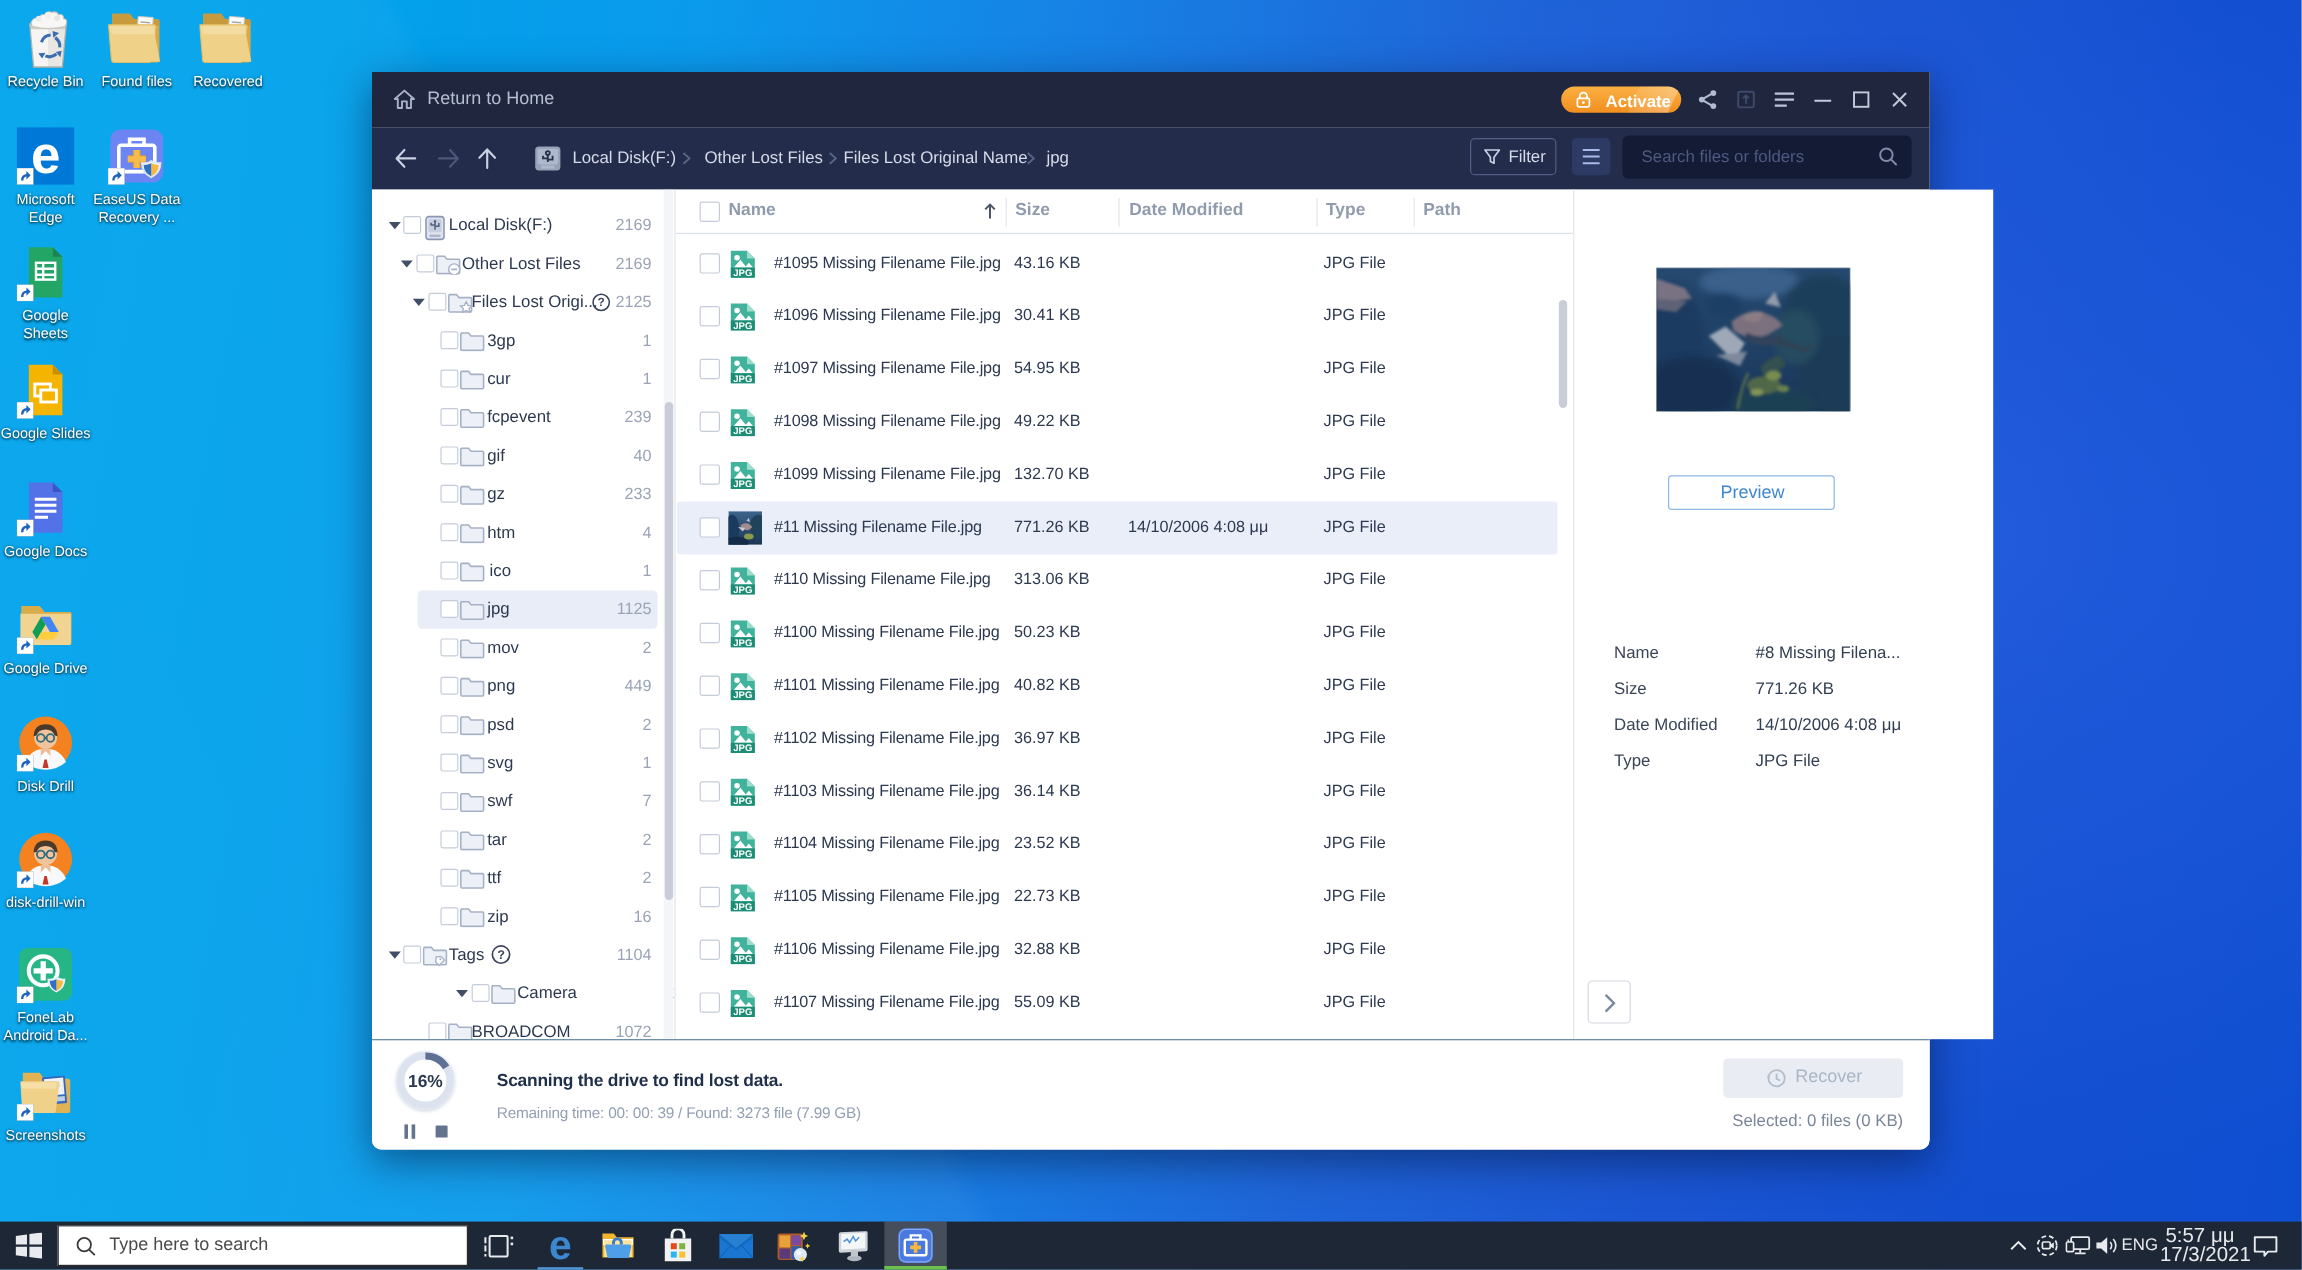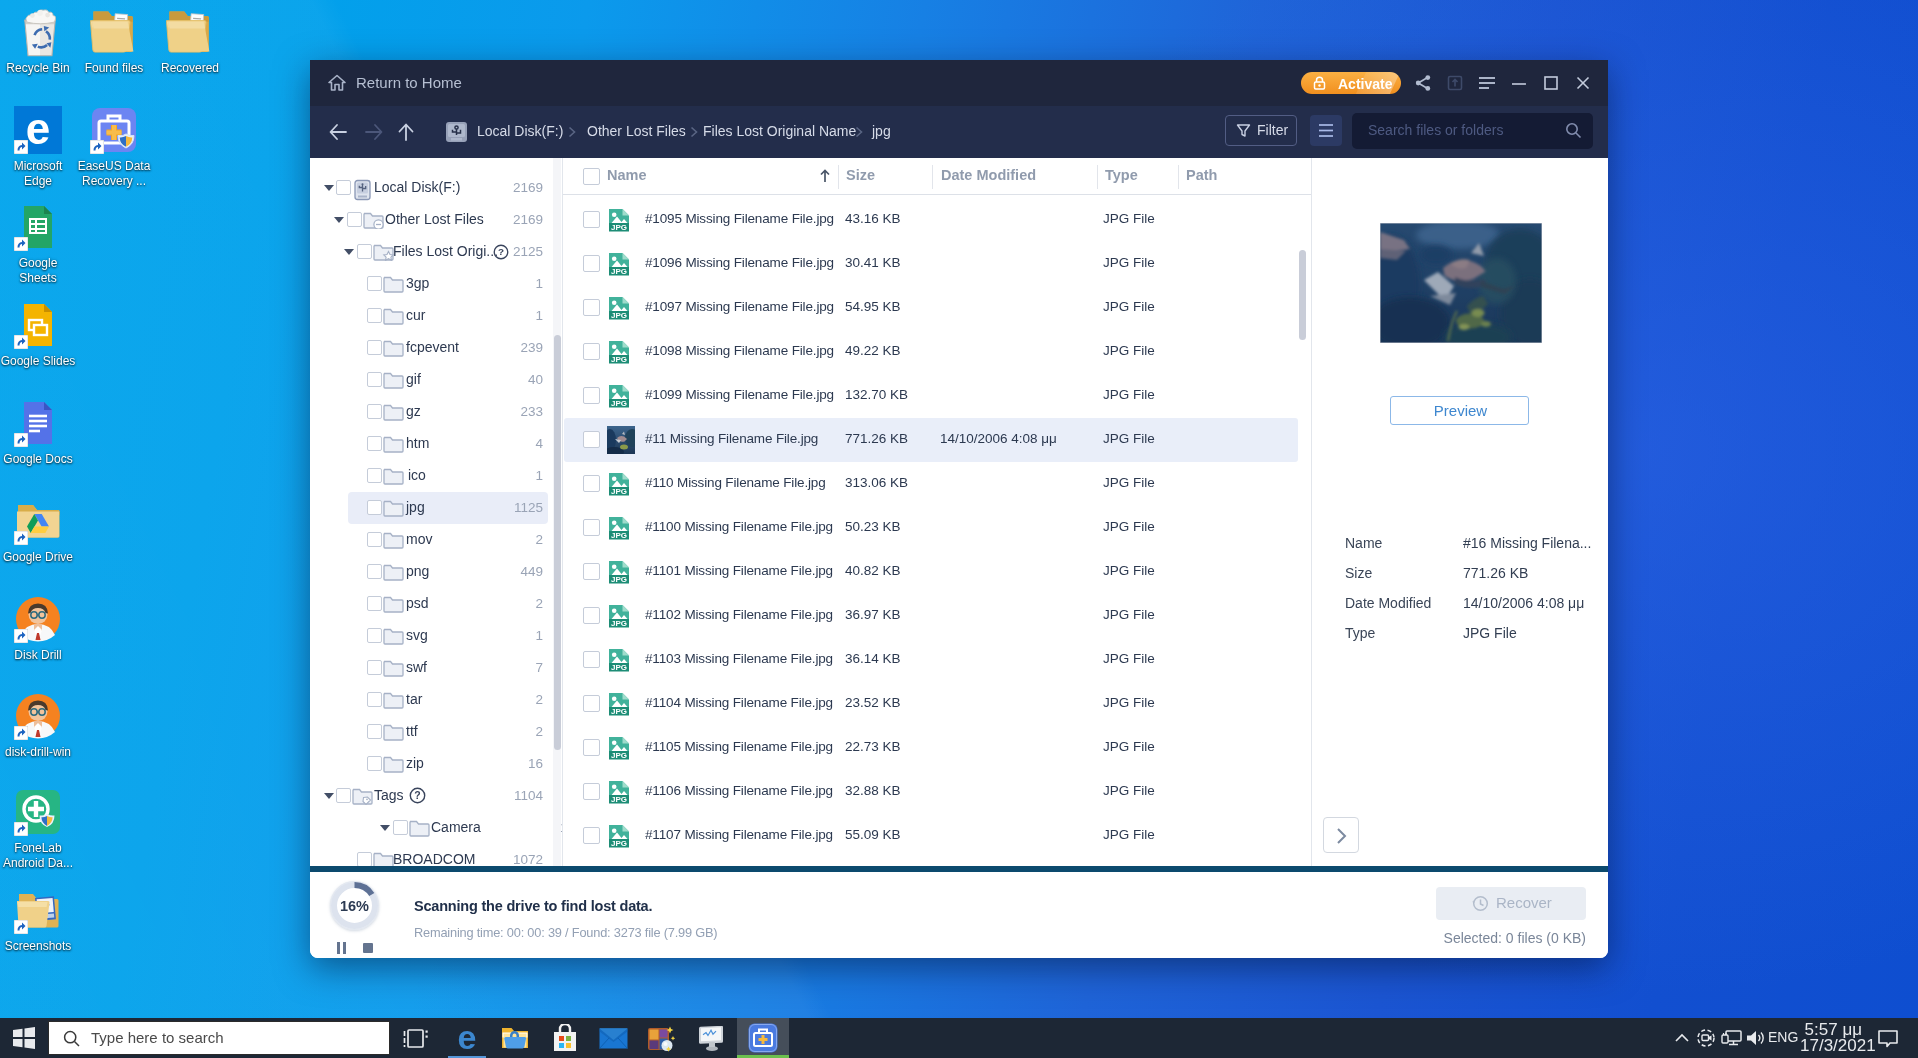--- a/index.html
+++ b/index.html
@@ -15,22 +15,22 @@
   }
   .dlabel { position:absolute; width:100px; text-align:center; color:#fff; font-size:12px; line-height:15px;
     text-shadow: 0 1px 2px rgba(0,0,0,.8), 0 0 3px rgba(0,0,0,.35); }
   
   #win { position:absolute; left:310px; top:60px; width:1298px; height:898px;
     border-radius:0 0 8px 8px; box-shadow:0 10px 34px rgba(0,15,50,.5); background:#fff; }
   #titlebar { position:absolute; left:0; top:0; width:1298px; height:46px; background:#1f263d; }
   #toolbar  { position:absolute; left:0; top:46px; width:1298px; height:52px; background:#232d4b; }
   #treepanel{ position:absolute; left:0; top:98px; width:252px; height:708px; background:#fff; overflow:hidden; }
   #filelist { position:absolute; left:252px; top:98px; width:749px; height:708px; background:#fff; border-left:1px solid #e2e6ec; overflow:hidden;}
-  #rightpanel{ position:absolute; left:1001px; top:98px; width:297px; height:708px; background:#fff; border-left:1px solid #e2e6ec; }
-  #bottombar{ position:absolute; left:0; top:806px; width:1298px; height:92px; background:#fff; border-top:6px solid #0c4a6e; border-radius:0 0 8px 8px; }
+  #rightpanel{ position:absolute; left:1001px; top:98px; width:350px; height:708px; background:#fff; border-left:1px solid #e2e6ec; }
+  #bottombar{ position:absolute; left:0; top:806px; width:1298px; height:92px; background:#fff; border-top:1px solid #0c4a6e; border-radius:0 0 8px 8px; }
   .trow { position:absolute; height:32px; width:252px; }
   .trow .cb { position:absolute; top:8px; width:15px; height:15px; border:1px solid #c5ccd9; border-radius:2px; background:#fff; }
   .trow .lbl { position:absolute; top:7px; font-size:14px; color:#2d3950; white-space:nowrap; }
   .trow .cnt { position:absolute; top:8px; right:19px; font-size:13.5px; color:#9aa4b6; }
   .tarr { position:absolute; top:13px; width:0; height:0; border-left:5px solid transparent; border-right:5px solid transparent; border-top:6px solid #424e66; }
   .frow { position:absolute; left:0; width:749px; height:44px; }
   .frow .cb { position:absolute; left:20px; top:13px; width:17px; height:17px; border:1px solid #c5ccd9; border-radius:2px; background:#fff; }
   .frow .nm { position:absolute; left:82px; top:13px; font-size:13.5px; letter-spacing:-0.15px; color:#2c3950; white-space:nowrap; }
   .frow .sz { position:absolute; left:282px; top:13px; font-size:13.5px; color:#2c3950; }
   .frow .dt { position:absolute; left:377px; top:13px; font-size:13.5px; color:#2c3950; }
@@ -877,21 +877,21 @@
 <path d="M0 9 L24 17 L30 26 L0 30 Z" fill="#a08a91"></path>
 <path d="M0 26 L26 28 L17 37 L0 35 Z" fill="#7c7280"></path>
 </g>
 <rect width="162" height="120" fill="#1b3a62" opacity="0.22"></rect>
 <rect width="162" height="120" fill="none" stroke="#b9bdc6" stroke-width="1"></rect>
 </svg></div>
 <div class="abs" style="left:78px;top:238px;width:139px;height:29px;border:1px solid #8cb8e8;border-radius:3px;">
   <div class="abs" style="left:0;top:5px;width:139px;text-align:center;font-size:15px;color:#3e87cf;">Preview</div>
 </div>
 <div class="abs" style="left:33px;top:377px;font-size:14px;color:#3a4557;">Name</div>
-<div class="abs" style="left:151px;top:377px;font-size:14px;color:#323e52;">#16 Missing Filena...</div>
+<div class="abs" style="left:151px;top:377px;font-size:14px;color:#323e52;">#8 Missing Filena...</div>
 <div class="abs" style="left:33px;top:407px;font-size:14px;color:#3a4557;">Size</div>
 <div class="abs" style="left:151px;top:407px;font-size:14px;color:#323e52;">771.26 KB</div>
 <div class="abs" style="left:33px;top:437px;font-size:14px;color:#3a4557;">Date Modified</div>
 <div class="abs" style="left:151px;top:437px;font-size:14px;color:#323e52;">14/10/2006 4:08 μμ</div>
 <div class="abs" style="left:33px;top:467px;font-size:14px;color:#3a4557;">Type</div>
 <div class="abs" style="left:151px;top:467px;font-size:14px;color:#323e52;">JPG File</div>
 <div class="abs" style="left:11px;top:659px;width:36px;height:36px;border:1px solid #d3d8e0;border-radius:4px;">
   <svg class="abs" style="left:12px;top:9px" width="11" height="18" viewBox="0 0 11 18">
           <path d="M2 2 L9 9 L2 16" fill="none" stroke="#7c8aa0" stroke-width="2"></path>
         </svg>

